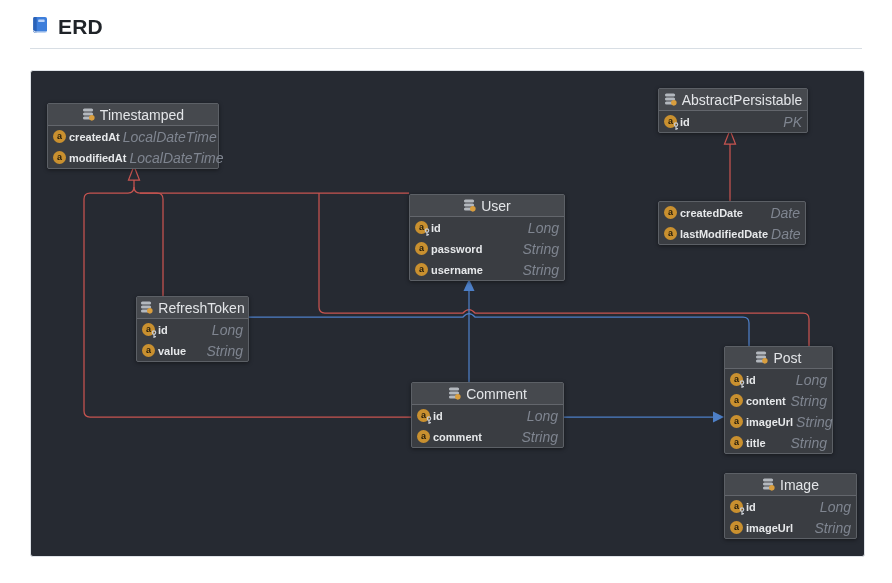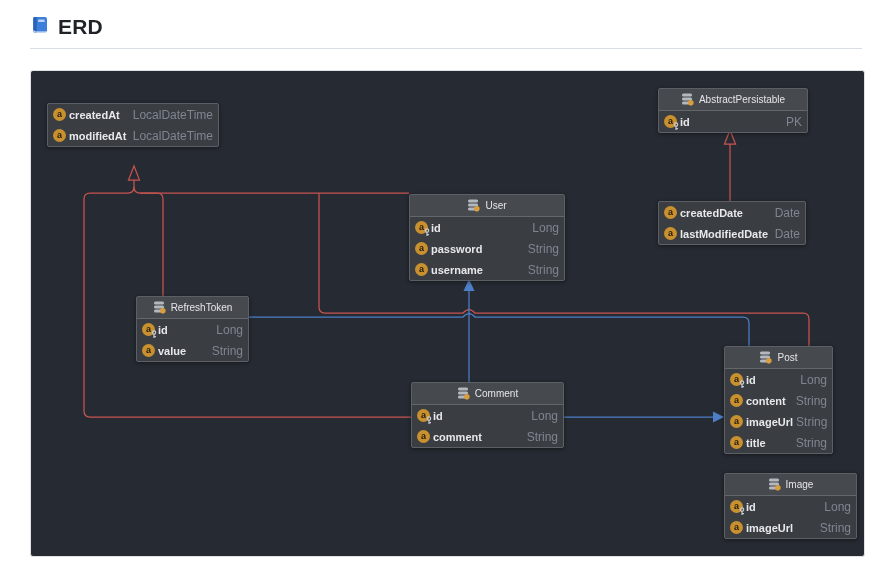--- a/index.html
+++ b/index.html
@@ -6,24 +6,24 @@
     font-family:"Liberation Sans",sans-serif;}
   .page-header{margin:15px 30px 0 30px;display:flex;align-items:flex-start;gap:8px;}
   .page-header h1{margin:0;font-size:21px;font-weight:bold;color:#1f2328;letter-spacing:.2px;}
   .rule{border:none;border-top:1px solid #d8dee4;margin:9px 30px 0 30px;}
   .panel{position:relative;margin:21px 0 0 30px;width:833px;height:485px;background:#262a32;
     border-radius:3px;border:1px solid #dfe3e8;box-sizing:content-box;}
   .lines{position:absolute;left:0;top:0;z-index:1;}
   .entity{position:absolute;z-index:2;background:#3a3d42;border:1px solid #5c6066;border-radius:2px;
     box-shadow:0 1px 4px rgba(0,0,0,.45);box-sizing:border-box;}
   .entity-header{background:#46494e;height:21px;display:flex;align-items:center;justify-content:center;
-    gap:5px;border-bottom:1px solid #63666c;color:#e3e5e8;font-size:10px;}
+    gap:5px;border-bottom:1px solid #63666c;color:#e3e5e8;font-size:14px;}
   .field{display:flex;align-items:center;height:21px;padding:0 5px;gap:3px;}
   .field-name{color:#e6e8ea;font-weight:bold;font-size:11px;white-space:nowrap;}
-  .field-type{margin-left:auto;color:#7f8590;font-size:12px;white-space:nowrap;}
+  .field-type{margin-left:auto;color:#7f8590;font-style:italic;font-size:14px;white-space:nowrap;}
   .attr-icon{position:relative;flex:0 0 auto;width:13px;height:13px;border-radius:50%;
     background:#c9902f;display:inline-flex;align-items:center;justify-content:center;}
   .attr-icon::before{content:"a";color:#241c0c;font-size:9px;font-weight:bold;line-height:13px;}
   .attr-icon .key{position:absolute;right:-3px;bottom:-3px;}
   .db-icon,.book-icon{display:inline-flex;flex:0 0 auto;}
 </style>
 </head>
 <body>
 
 <div class="page-header">
@@ -54,20 +54,33 @@
     <g fill="none" stroke="#4d7fc7" stroke-width="1.25">
       <path d="M218,246 L432,246 Q438,239 444,246 L712,246 Q718,246 718,252 L718,275"></path>
       <path d="M438,311 L438,220"></path>
       <path d="M533,346 L682,346"></path>
       <path fill="#4d7fc7" stroke="none" d="M438,208 L432.5,220 L443.5,220 Z"></path>
       <path fill="#4d7fc7" stroke="none" d="M693,346 L682,340.5 L682,351.5 Z"></path>
     </g>
   </svg>
 
   <div class="entity" style="left:16px;top:32px;width:172px">
+    <div class="entity-header">
+      <span class="db-icon">
+        <svg width="13" height="13" viewBox="0 0 14 14">
+            <g fill="#b3b8be">
+              <rect x="1" y="0.5" width="11" height="3.4" rx="1.7"></rect>
+              <rect x="1" y="4.8" width="11" height="3.4" rx="1.7"></rect>
+              <rect x="1" y="9.1" width="11" height="3.4" rx="1.7"></rect>
+            </g>
+            <circle cx="10.6" cy="10.6" r="3" fill="#d99e3e"></circle>
+          </svg>
+      </span>
+      <span>Timestamped</span>
+    </div>
     <div class="field">
       <span class="attr-icon"></span>
       <span class="field-name">createdAt</span>
       <span class="field-type">LocalDateTime</span>
     </div>
     <div class="field">
       <span class="attr-icon"></span>
       <span class="field-name">modifiedAt</span>
       <span class="field-type">LocalDateTime</span>
     </div>

